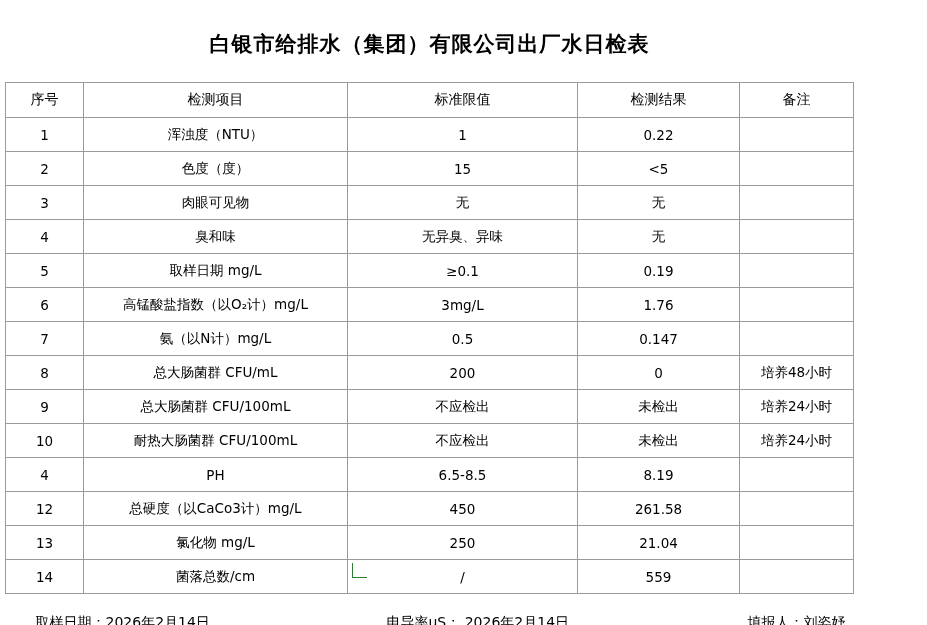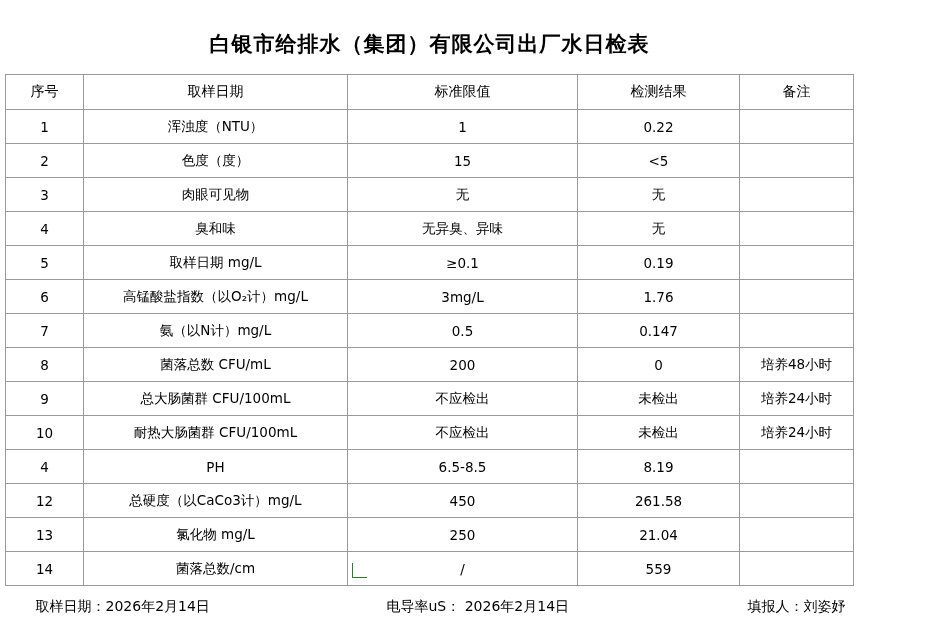--- a/index.html
+++ b/index.html
@@ -24,21 +24,21 @@
     text-align: center;
     font-size: 21px;
     font-weight: bold;
     letter-spacing: 1px;
     padding-top: 30px;
     padding-bottom: 16px;
     font-family: "DejaVu Sans", sans-serif;
   }
   table.report {
     border-collapse: collapse;
-    margin: 0 auto;
+    margin: 8px auto;
     width: 848px;
     table-layout: fixed;
   }
   table.report td, table.report th {
     border: 1px solid #9a9a9a;
     height: 33px;
     font-size: 13.5px;
     font-weight: normal;
     text-align: center;
     vertical-align: middle;
@@ -91,21 +91,21 @@
     <colgroup>
       <col class="c1">
         <col class="c2">
         <col class="c3">
         <col class="c4">
         <col class="c5">
     </colgroup>
     <thead>
       <tr>
         <td>序号</td>
-        <td>取样日期</td>
+        <td>检测项目</td>
         <td>标准限值</td>
         <td>检测结果</td>
         <td>备注</td>
       </tr>
     </thead>
     <tbody>
       <tr>
         <td>1</td>
         <td>浑浊度（NTU）</td>
         <td>1</td>
@@ -149,21 +149,21 @@
       </tr>
       <tr>
         <td>7</td>
         <td class="small">氨（以N计）mg/L</td>
         <td>0.5</td>
         <td>0.147</td>
         <td></td>
       </tr>
       <tr>
         <td>8</td>
-        <td class="small">菌落总数 CFU/mL</td>
+        <td class="small">总大肠菌群 CFU/mL</td>
         <td>200</td>
         <td>0</td>
         <td>培养48小时</td>
       </tr>
       <tr>
         <td>9</td>
         <td class="small">总大肠菌群 CFU/100mL</td>
         <td>不应检出</td>
         <td>未检出</td>
         <td>培养24小时</td>

